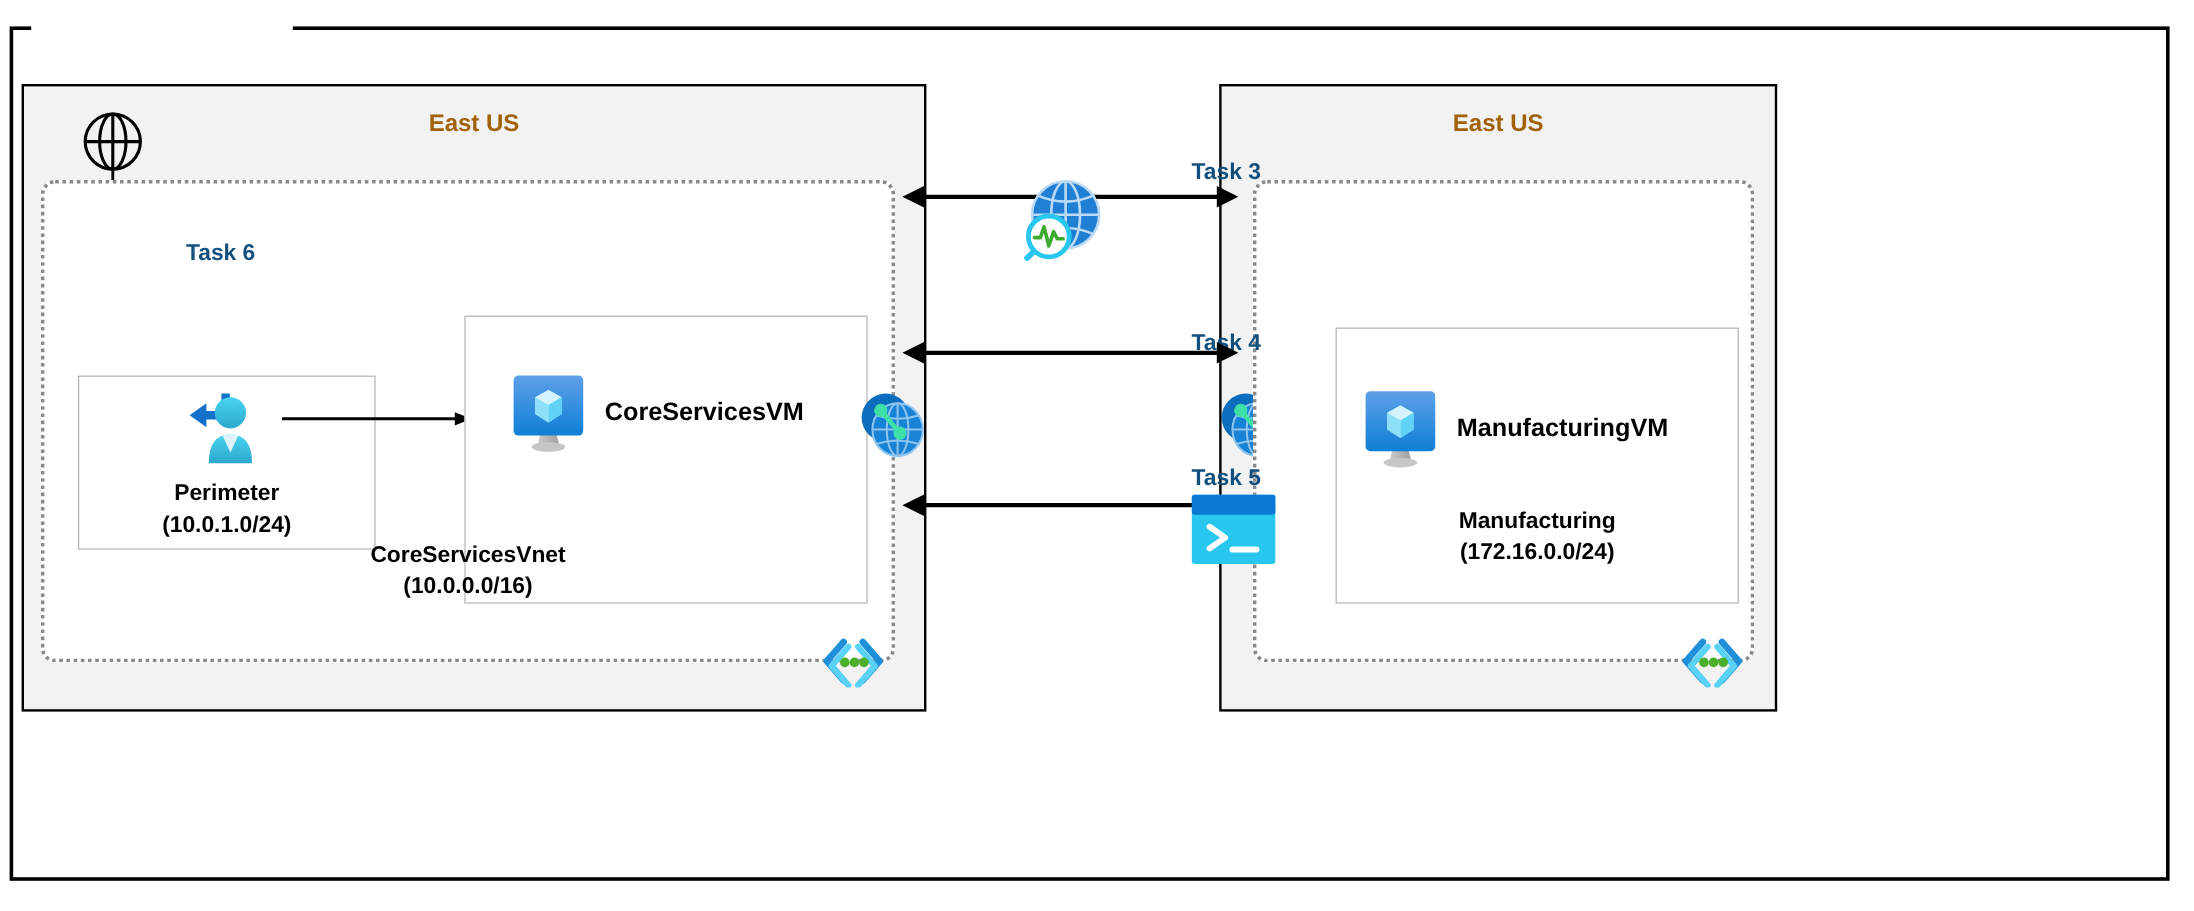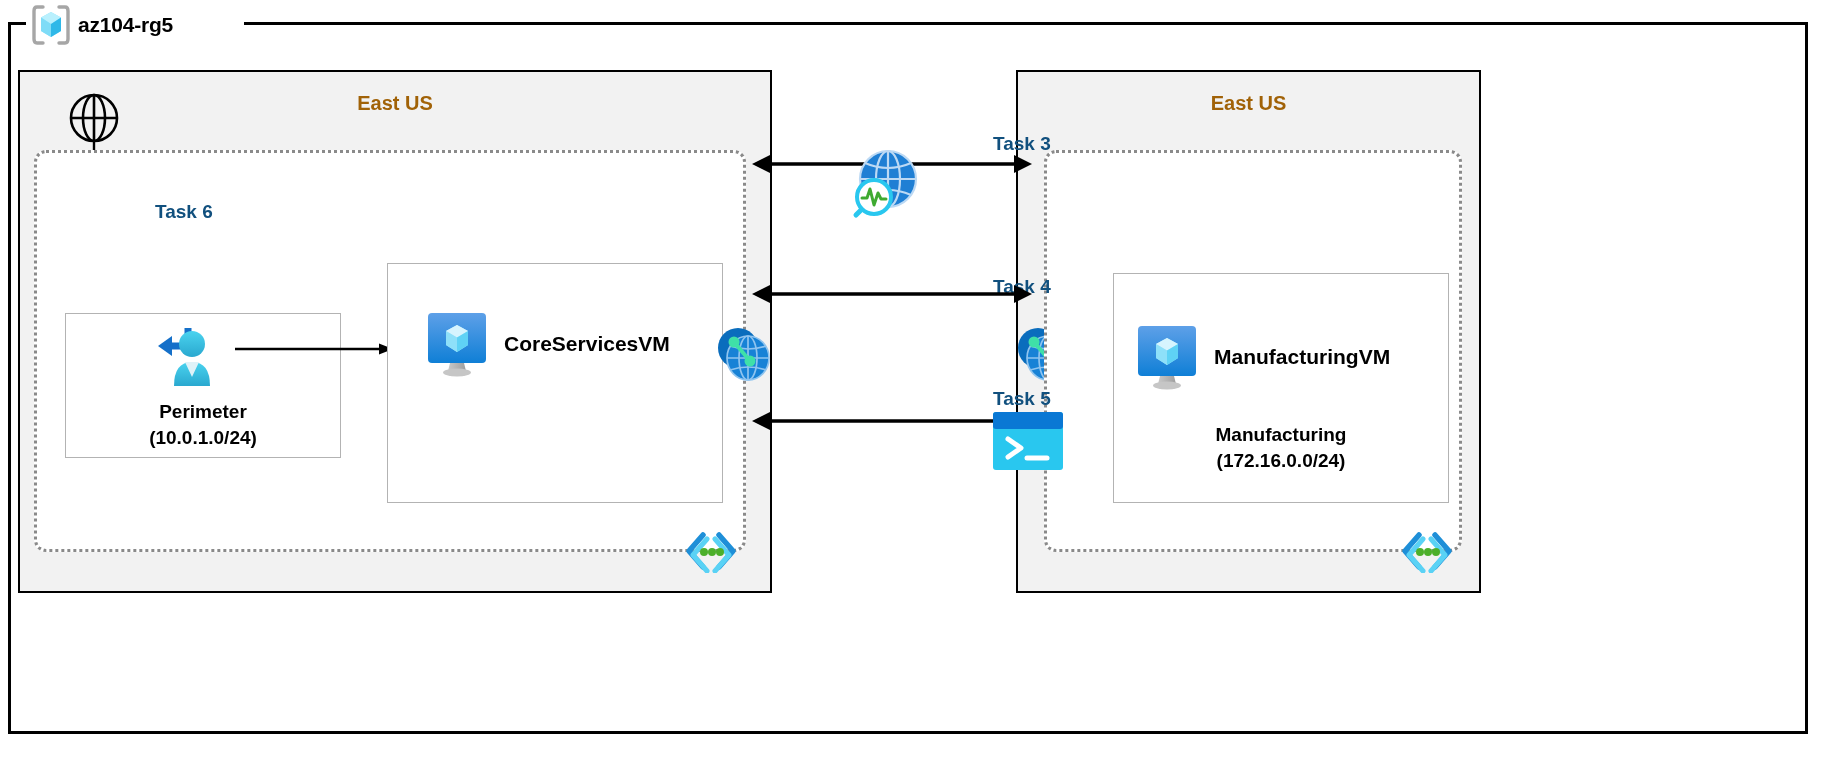--- a/index.html
+++ b/index.html
@@ -94,21 +94,21 @@
   #vnet-core-label { top: 297px; }
   #vnet-mfg-label  { top: 297px; }
 
   
   .subnet {
     position: absolute;
     background: #ffffff;
     border: 1.5px solid #b3b3b3;
     box-sizing: border-box;
   }
-  #subnet-perimeter { left: 28px;  top: 160px; width: 276px; height: 145px; }
+  #subnet-perimeter { left: 28px;  top: 160px; width: 248px; height: 145px; }
   #subnet-core      { left: 350px; top: 110px; width: 336px; height: 240px; }
   #subnet-mfg       { left: 66px;  top: 120px; width: 336px; height: 230px; }
 
   .subnet-name {
     position: absolute;
     left: 0; right: 0;
     text-align: center;
     font-size: 19px;
     font-weight: bold;
     color: #000000;
@@ -144,36 +144,20 @@
   }
 </style>
 </head>
 <body>
 
 <div id="canvas">
 
   <div class="rg-frame"></div>
   <div class="rg-title-gap"></div>
 
-  <div class="rg-title">
-    <span class="icon" style="position:relative;width:42px;height:42px;display:inline-block;">
-      <svg width="42" height="42" viewBox="0 0 42 42">
-
-        <path d="M13 3 L7 3 Q4 3 4 7 L4 35 Q4 39 7 39 L13 39" fill="none" stroke="#a6a6a6" stroke-width="3.4" stroke-linecap="round"></path>
-
-        <path d="M29 3 L35 3 Q38 3 38 7 L38 35 Q38 39 35 39 L29 39" fill="none" stroke="#a6a6a6" stroke-width="3.4" stroke-linecap="round"></path>
-
-        <polygon points="21,8 31,13.5 31,27 21,33 11,27 11,13.5" fill="#8fe3fb"></polygon>
-        <polygon points="21,8 31,13.5 21,20 11,13.5" fill="#b9f0fd"></polygon>
-        <polygon points="21,20 31,13.5 31,27 21,33" fill="#2fb8e8"></polygon>
-        <polygon points="21,20 11,13.5 11,27 21,33" fill="#7fdcf7"></polygon>
-      </svg>
-    </span>
-    <span class="rg-title-text">az104-rg5</span>
-  </div>
 
   <div class="region" id="region-left">
     <div class="region-title">East US</div>
 
     <span class="icon" style="left:48px;top:20px;width:52px;height:52px;">
       <svg width="52" height="52" viewBox="0 0 52 52">
         <circle cx="26" cy="26" r="23" fill="none" stroke="#000" stroke-width="2.6"></circle>
         <line x1="26" y1="3" x2="26" y2="49" stroke="#000" stroke-width="2.6"></line>
         <line x1="3" y1="26" x2="49" y2="26" stroke="#000" stroke-width="2.6"></line>
         <ellipse cx="26" cy="26" rx="11" ry="23" fill="none" stroke="#000" stroke-width="2.6"></ellipse>
@@ -244,20 +228,24 @@
               <polygon points="33,16 44,22 44,36 33,43 22,36 22,22" fill="#a8e6fb"></polygon>
               <polygon points="33,16 44,22 33,28.5 22,22" fill="#d6f4fe"></polygon>
               <polygon points="33,28.5 44,22 44,36 33,43" fill="#5fd2f5"></polygon>
               <polygon points="33,28.5 22,22 22,36 33,43" fill="#8ee0f9"></polygon>
             </svg>
           </span>
           <span class="vm-name">CoreServicesVM</span>
         </div>
       </div>
 
+      <div class="vnet-label" id="vnet-core-label">
+        <span>CoreServicesVnet</span><br>
+        <span>(10.0.0.0/16)</span>
+      </div>
 
       <span class="icon" style="left:646px;top:376px;width:56px;height:44px;">
         <svg width="56" height="44" viewBox="0 0 56 44">
           <path d="M20 6 L6 22 L20 38" fill="none" stroke="#1e8fd8" stroke-width="5.5" stroke-linecap="round" stroke-linejoin="round"></path>
           <path d="M24 10 L10 26 L24 42" fill="none" stroke="#5ad2f5" stroke-width="5" stroke-linecap="round" stroke-linejoin="round"></path>
           <path d="M36 6 L50 22 L36 38" fill="none" stroke="#1e8fd8" stroke-width="5.5" stroke-linecap="round" stroke-linejoin="round"></path>
           <path d="M32 10 L46 26 L32 42" fill="none" stroke="#5ad2f5" stroke-width="5" stroke-linecap="round" stroke-linejoin="round"></path>
           <circle cx="21" cy="23" r="4" fill="#4caf2a"></circle>
           <circle cx="29" cy="23" r="4" fill="#4caf2a"></circle>
           <circle cx="37" cy="23" r="4" fill="#4caf2a"></circle>

